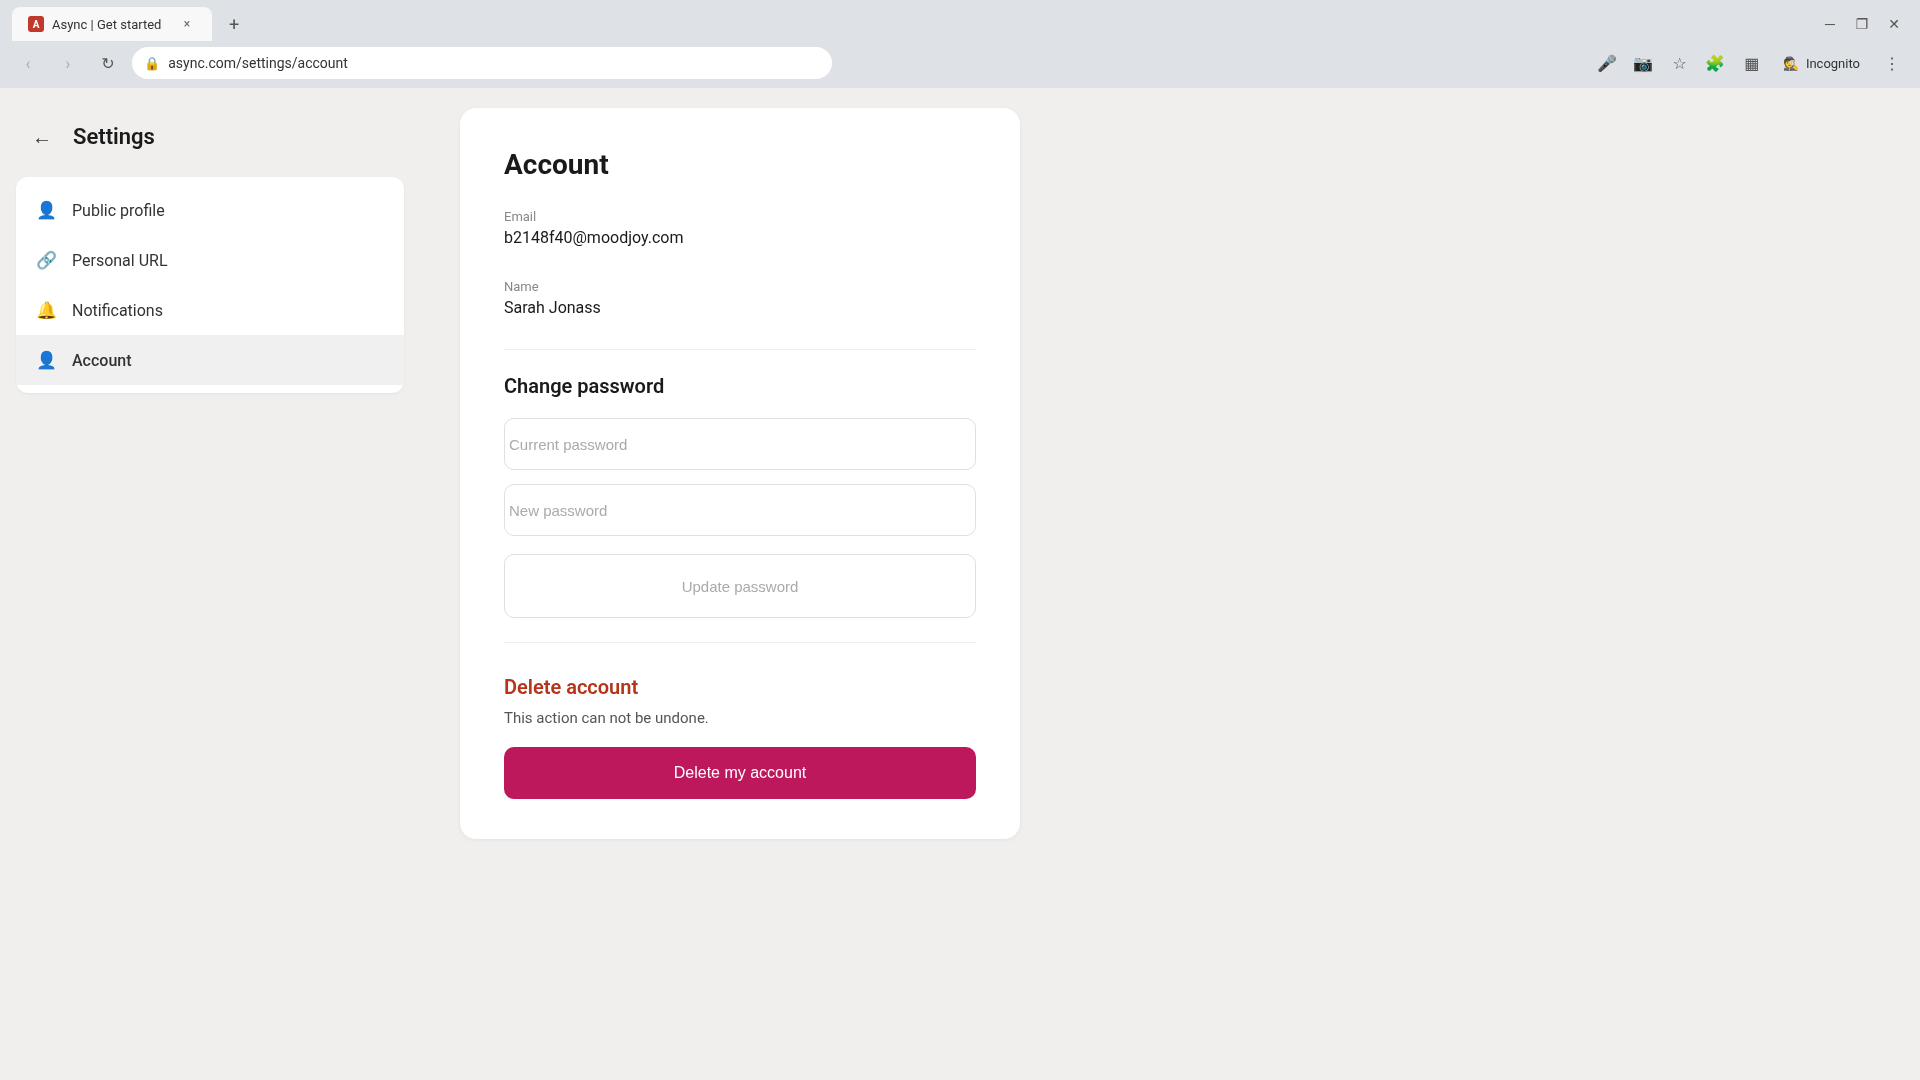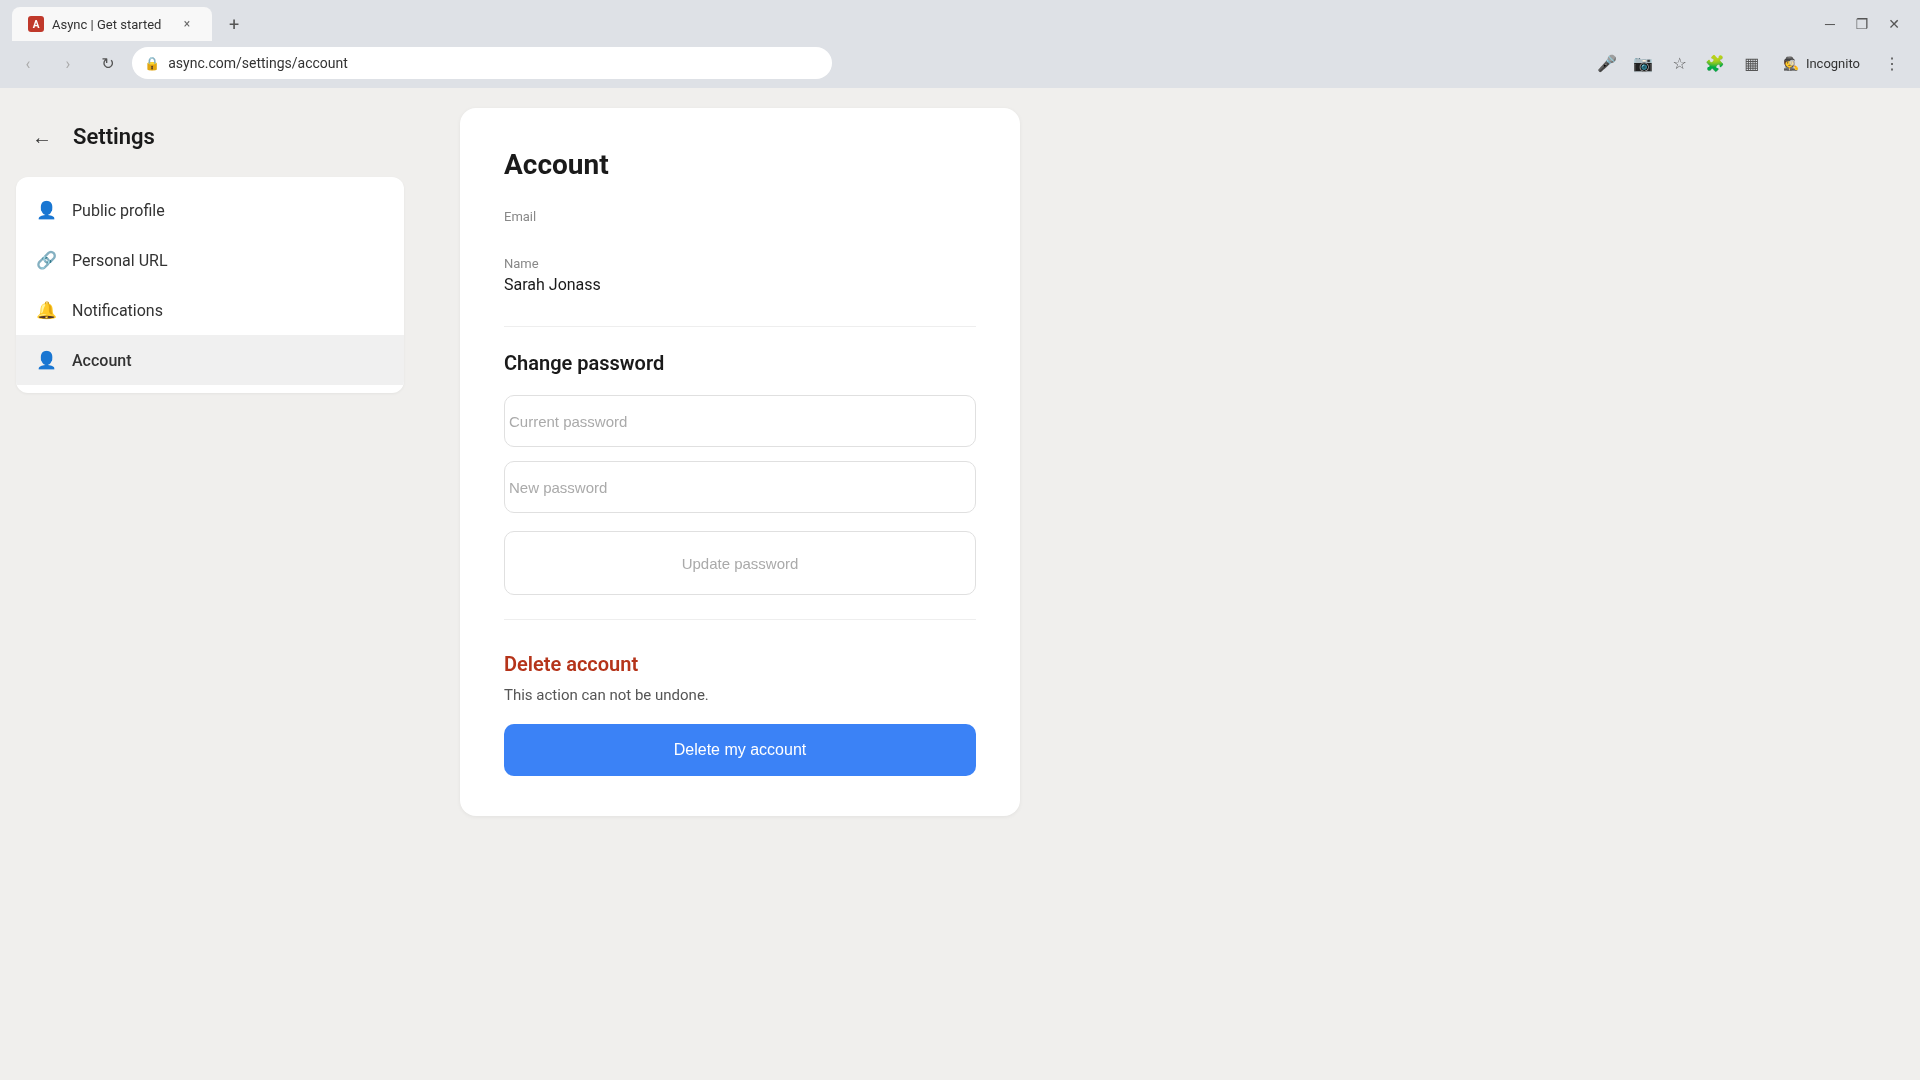--- a/index.html
+++ b/index.html
@@ -350,21 +350,21 @@
       font-size: 15px;
       color: #555;
       margin-bottom: 20px;
     }
 
     .delete-btn {
       width: 100%;
       height: 52px;
       border: none;
       border-radius: 10px;
-      background: #3b82f6;
+      background: #be185d;
       font-size: 16px;
       color: #fff;
       cursor: pointer;
       font-weight: 500;
       transition: background 0.2s;
     }
   </style>
 </head>
 <body>
 
@@ -435,20 +435,21 @@
       </div>
     </nav>
   </div>
 
   <div class="main-content">
     <div class="content-card">
       <h1 class="page-title">Account</h1>
 
       <div class="info-section">
         <div class="info-label">Email</div>
+        <div class="info-value">b2148f40@moodjoy.com</div>
       </div>
 
       <div class="info-section">
         <div class="info-label">Name</div>
         <div class="info-value">Sarah Jonass</div>
       </div>
 
       <div class="divider"></div>
 
       <div class="change-password-section">

